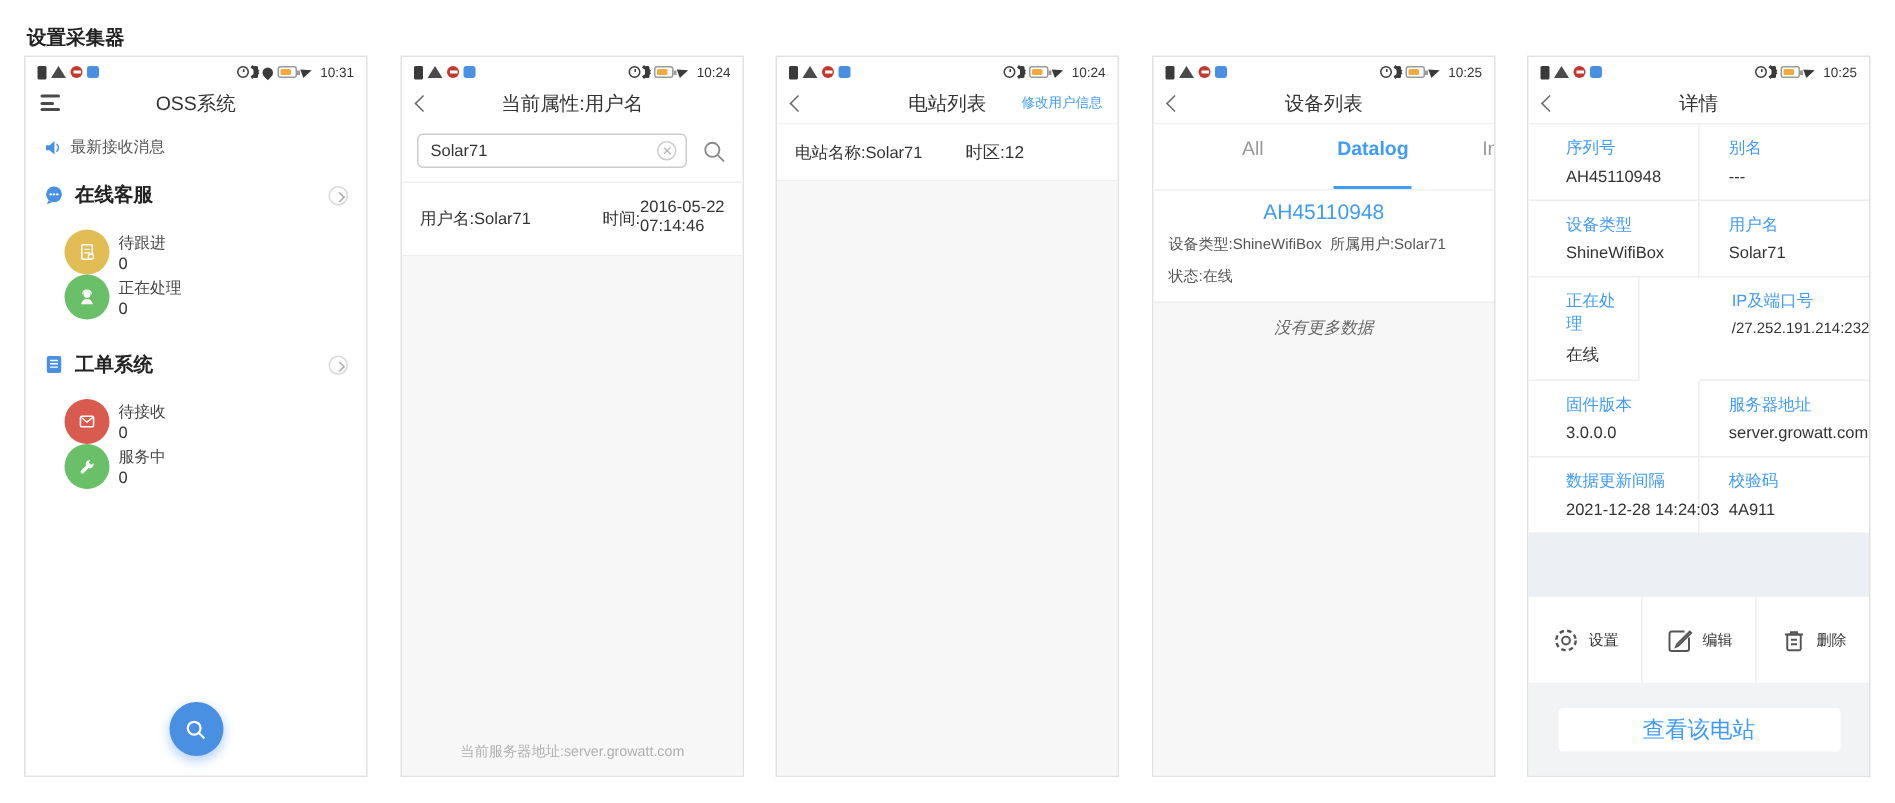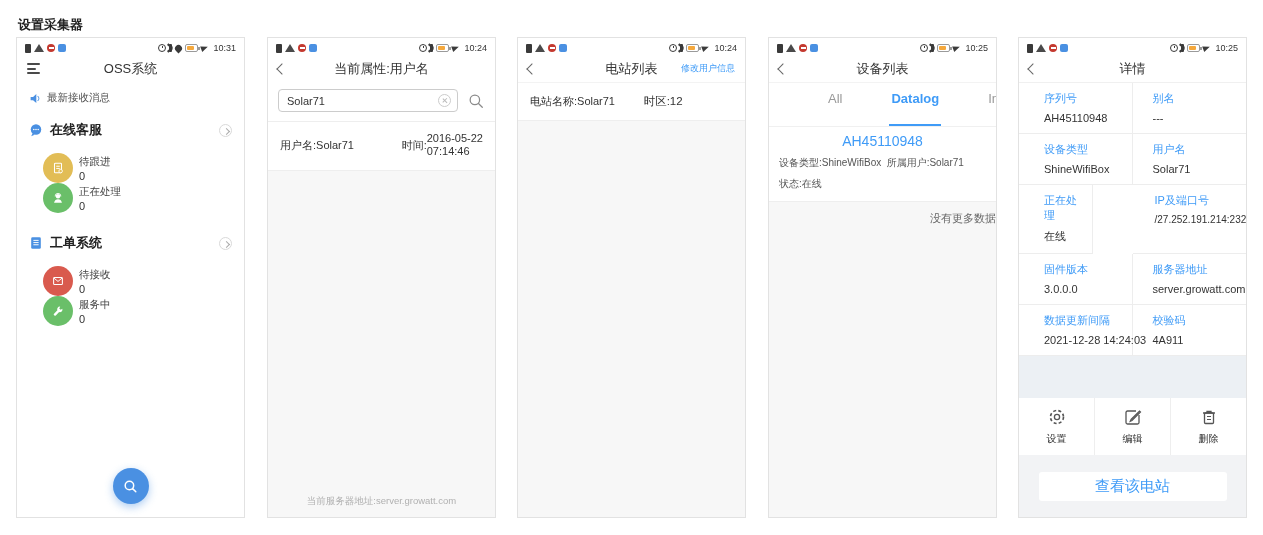--- a/index.html
+++ b/index.html
@@ -73,33 +73,33 @@
   .p3-row { background:#fff; display:flex; align-items:center; padding:11px 12px; border-bottom:1px solid #eee; border-top:1px solid #f3f3f3; cursor:pointer; font-size:11.5px; color:#333; }
   .p3-row .row-name { flex:0 0 56%; }
 
   
   .tabbar { display:flex; justify-content:space-between; padding:6px 12px 0; background:#fff; border-top:1px solid #f3f3f3; }
   .tab { font-size:13px; color:#999; padding:2px 2px 5px; cursor:pointer;margin-left:45px; }
   .tab.active { color:#3f9bf7; font-weight:bold; border-bottom:2px solid #3f9bf7; }
   .dev-card { background:#fff; border-top:1px solid #f0f0f0; border-bottom:1px solid #eee; padding:6px 10px 10px; cursor:pointer; }
   .dev-sn { text-align:center; font-size:14px; color:#3f9bf7; margin-bottom:7px; }
   .dev-grid { display:grid; grid-template-columns:52% 48%; row-gap:7px; font-size:10px; color:#555; }
-  .no-more { text-align:right; font-size:11px; color:#666; padding-top:9px; }
+  .no-more { text-align:center; font-size:11px; color:#666; padding-top:9px;font-style:italic; }
 
   
   .info-grid { background:#fff; border-top:1px solid #f0f0f0; }
   .info-row { display:flex; }
   .cell { width:50%; padding:8px 4px 9px 25px; border-bottom:1px solid #ededed; }
   .cell.left { border-right:1px solid #ededed; }
   .cell.right { padding-left:20px; }
   .cell-label { font-size:11px; color:#3f9bf7; }
   .cell-value { font-size:11px; color:#333; margin-top:6px; white-space:nowrap; }
   .p5-gap { flex:1; background:#ecf0f4; }
   .action-bar { flex:0 0 57px; background:#fff; display:flex; }
-  .action { flex:1; display:flex; flex-direction:column; align-items:center; justify-content:center; gap:5px; cursor:pointer; }
+  .action { flex:1; display:flex; flex-direction:row; align-items:center; justify-content:center; gap:5px; cursor:pointer; }
   .action + .action { border-left:1px solid #eee; }
   .action-lbl { font-size:10px; color:#333; }
   .p5-bottom { flex:0 0 62px; background:#f2f3f5; display:flex; align-items:center; justify-content:center; }
   .view-btn { width:188px; height:29px; background:#fff; border:none; border-radius:3px; color:#3f9bf7; font-size:15px;
     font-family:inherit; cursor:pointer; }
 </style>
 </head>
 <body>
 
 <div class="stage">

